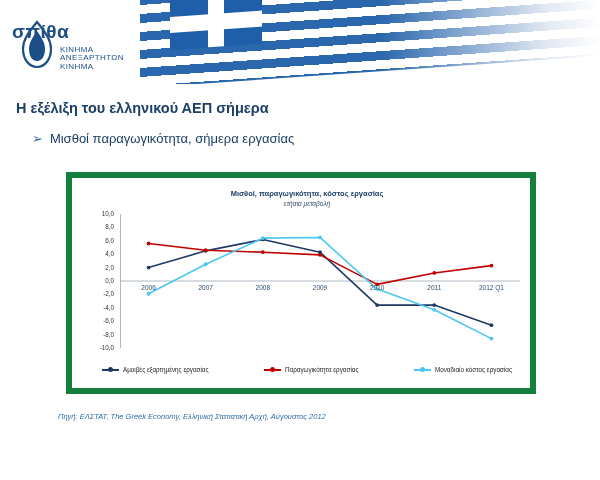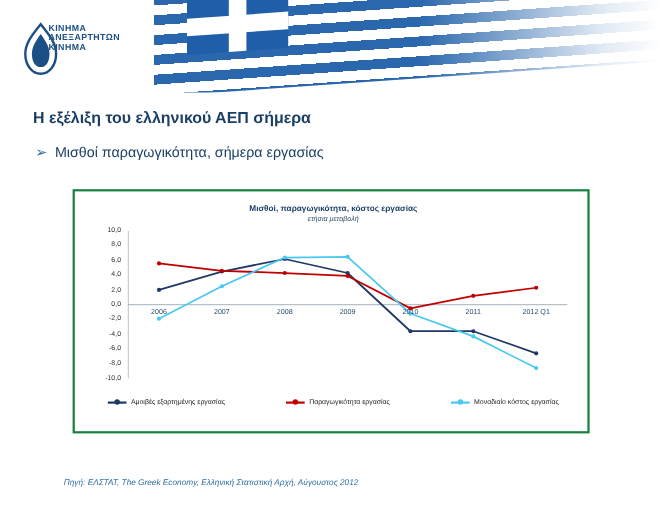--- a/index.html
+++ b/index.html
@@ -100,29 +100,29 @@
     font-weight: bold;
     color: #1c4f86;
     letter-spacing: 0.5px;
     margin-left: 2px;
     display: block;
     height: 24px;
   }
   .logo-small {
     display: block;
     font-size: 8px;
-    font-weight: bold;
+    font-weight: normal;
     color: #1c4f86;
     letter-spacing: 0.4px;
-    margin-left: 34px;
+    margin-left: 50px;
   }
   
   .slide-title {
     position: absolute;
-    left: 30px; top: 100px;
+    left: 16px; top: 100px;
     font-size: 14.5px;
     font-weight: bold;
     color: #1b3f66;
   }
   .bullet-row {
     position: absolute;
     left: 32px; top: 131px;
     display: flex;
     align-items: center;
   }
@@ -136,21 +136,21 @@
     font-size: 13px;
     color: #1b3f66;
   }
   
   .chart-frame {
     position: absolute;
     left: 66px; top: 172px;
     width: 470px;
     height: 222px;
     background: #ffffff;
-    border: 2px solid #15803d;
+    border: 6px solid #15803d;
     box-sizing: border-box;
   }
   .chart-title {
     position: absolute;
     left: 0; top: 11px;
     width: 470px;
     text-align: center;
     font-size: 7.5px;
     font-weight: bold;
     color: #1b3f66;
@@ -214,21 +214,21 @@
   }
   .sw-1 { background: #1f3864; }
   .sw-1::after { background: #1f3864; }
   .sw-2 { background: #c00000; }
   .sw-2::after { background: #c00000; }
   .sw-3 { background: #4bc8f0; }
   .sw-3::after { background: #4bc8f0; }
   
   .source {
     position: absolute;
-    left: 58px; top: 434px;
+    left: 58px; top: 412px;
     font-size: 7.5px;
     font-style: italic;
     color: #2e6da4;
   }
 </style>
 </head>
 <body>
 
 <div class="slide">
 
@@ -241,20 +241,21 @@
       </div>
       <div class="flag-fade"></div>
     </div>
 
     <div class="logo">
       <svg class="logo-flame" viewBox="0 0 46 50">
         <path d="M23 2 C14 13 9 20 9 29 C9 39 15 47 23 47 C31 47 37 39 37 29 C37 20 32 13 23 2 Z" fill="none" stroke="#1c4f86" stroke-width="2.2"></path>
         <path d="M23 11 C18 18 15 23 15 29 C15 36 18 41 23 41 C28 41 31 36 31 29 C31 23 28 18 23 11 Z" fill="#1c4f86"></path>
       </svg>
       <div class="logo-text">
+        <span class="logo-big">σπίθα</span>
         <span class="logo-small">ΚΙΝΗΜΑ</span>
         <span class="logo-small">ΑΝΕΞΑΡΤΗΤΩΝ</span>
         <span class="logo-small">ΚΙΝΗΜΑ</span>
       </div>
     </div>
 
   </div>
 
   <div class="slide-title">Η εξέλιξη του ελληνικού ΑΕΠ σήμερα</div>
   <div class="bullet-row">

